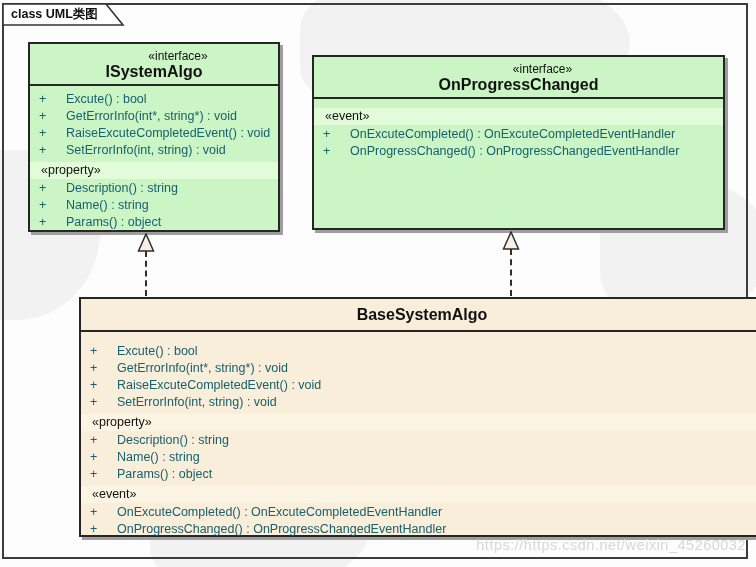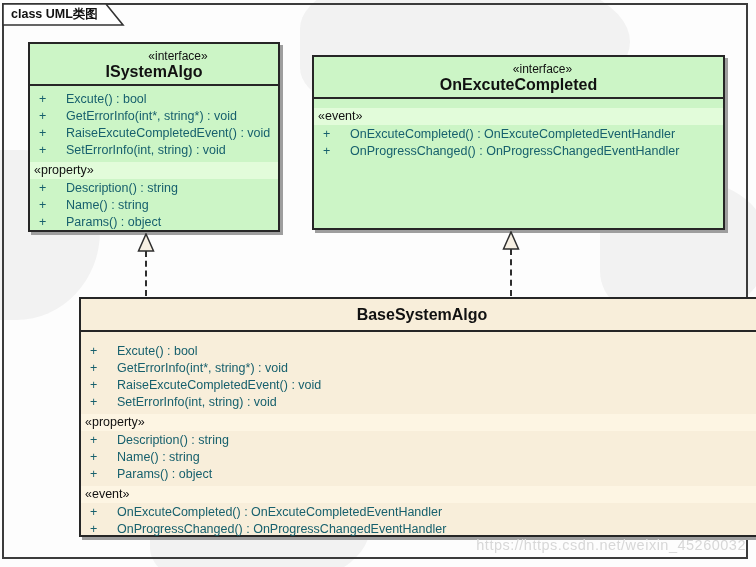--- a/index.html
+++ b/index.html
@@ -21,21 +21,21 @@
   .theme-beige{background:var(--beige-body);}
   .box-header{border-bottom:2px solid #262626;text-align:center;display:flex;
               flex-direction:column;justify-content:center;color:#111;}
   .stereo{font-size:12px;line-height:15px;padding-left:48px;}
   .stereo:empty{display:none;}
   .cls-name{font-weight:bold;font-size:16px;line-height:16px;}
   .box-body{padding-top:5px;}
   .member{display:flex;line-height:17px;color:var(--member-text);white-space:nowrap;}
   .member .vis{width:14px;padding-left:9px;flex:none;}
   .member .sig{padding-left:13px;text-align:center;}
-  .strip{line-height:17px;margin-top:3px;margin-bottom:1px;padding-left:4px;color:#111;}
+  .strip{line-height:17px;margin-top:3px;margin-bottom:1px;padding-left:11px;color:#111;}
   .theme-green .strip{background:var(--green-strip);}
   .theme-beige .strip{background:var(--beige-strip);}
   
   .realization{position:absolute;width:20px;}
   .realization .dash{position:absolute;left:9px;top:18px;bottom:0;border-left:2px dashed #2e2e2e;}
   .realization svg{position:absolute;left:1px;top:0;}
   
   #watermark{position:absolute;right:10px;top:537px;font-size:14.5px;color:#d7d7d7;
              letter-spacing:.5px;white-space:nowrap;}
 </style>
@@ -92,21 +92,21 @@
         <div class="member">
           <span class="vis">+</span>
           <span class="sig">Params() : object</span>
         </div>
       </div>
   </div>
 
   <div class="uml-box theme-green" style="left:312px;top:55px;width:413px;height:175px;">
     <div class="box-header" style="height:40px;">
       <div class="stereo">«interface»</div>
-      <div class="cls-name">OnExcuteCompleted</div>
+      <div class="cls-name">OnProgressChanged</div>
     </div>
     <div class="box-body" style="padding-top:6px;">
         <div class="strip">«event»</div>
         <div class="member">
           <span class="vis">+</span>
           <span class="sig">OnExcuteCompleted() : OnExcuteCompletedEventHandler</span>
         </div>
         <div class="member">
           <span class="vis">+</span>
           <span class="sig">OnProgressChanged() : OnProgressChangedEventHandler</span>

